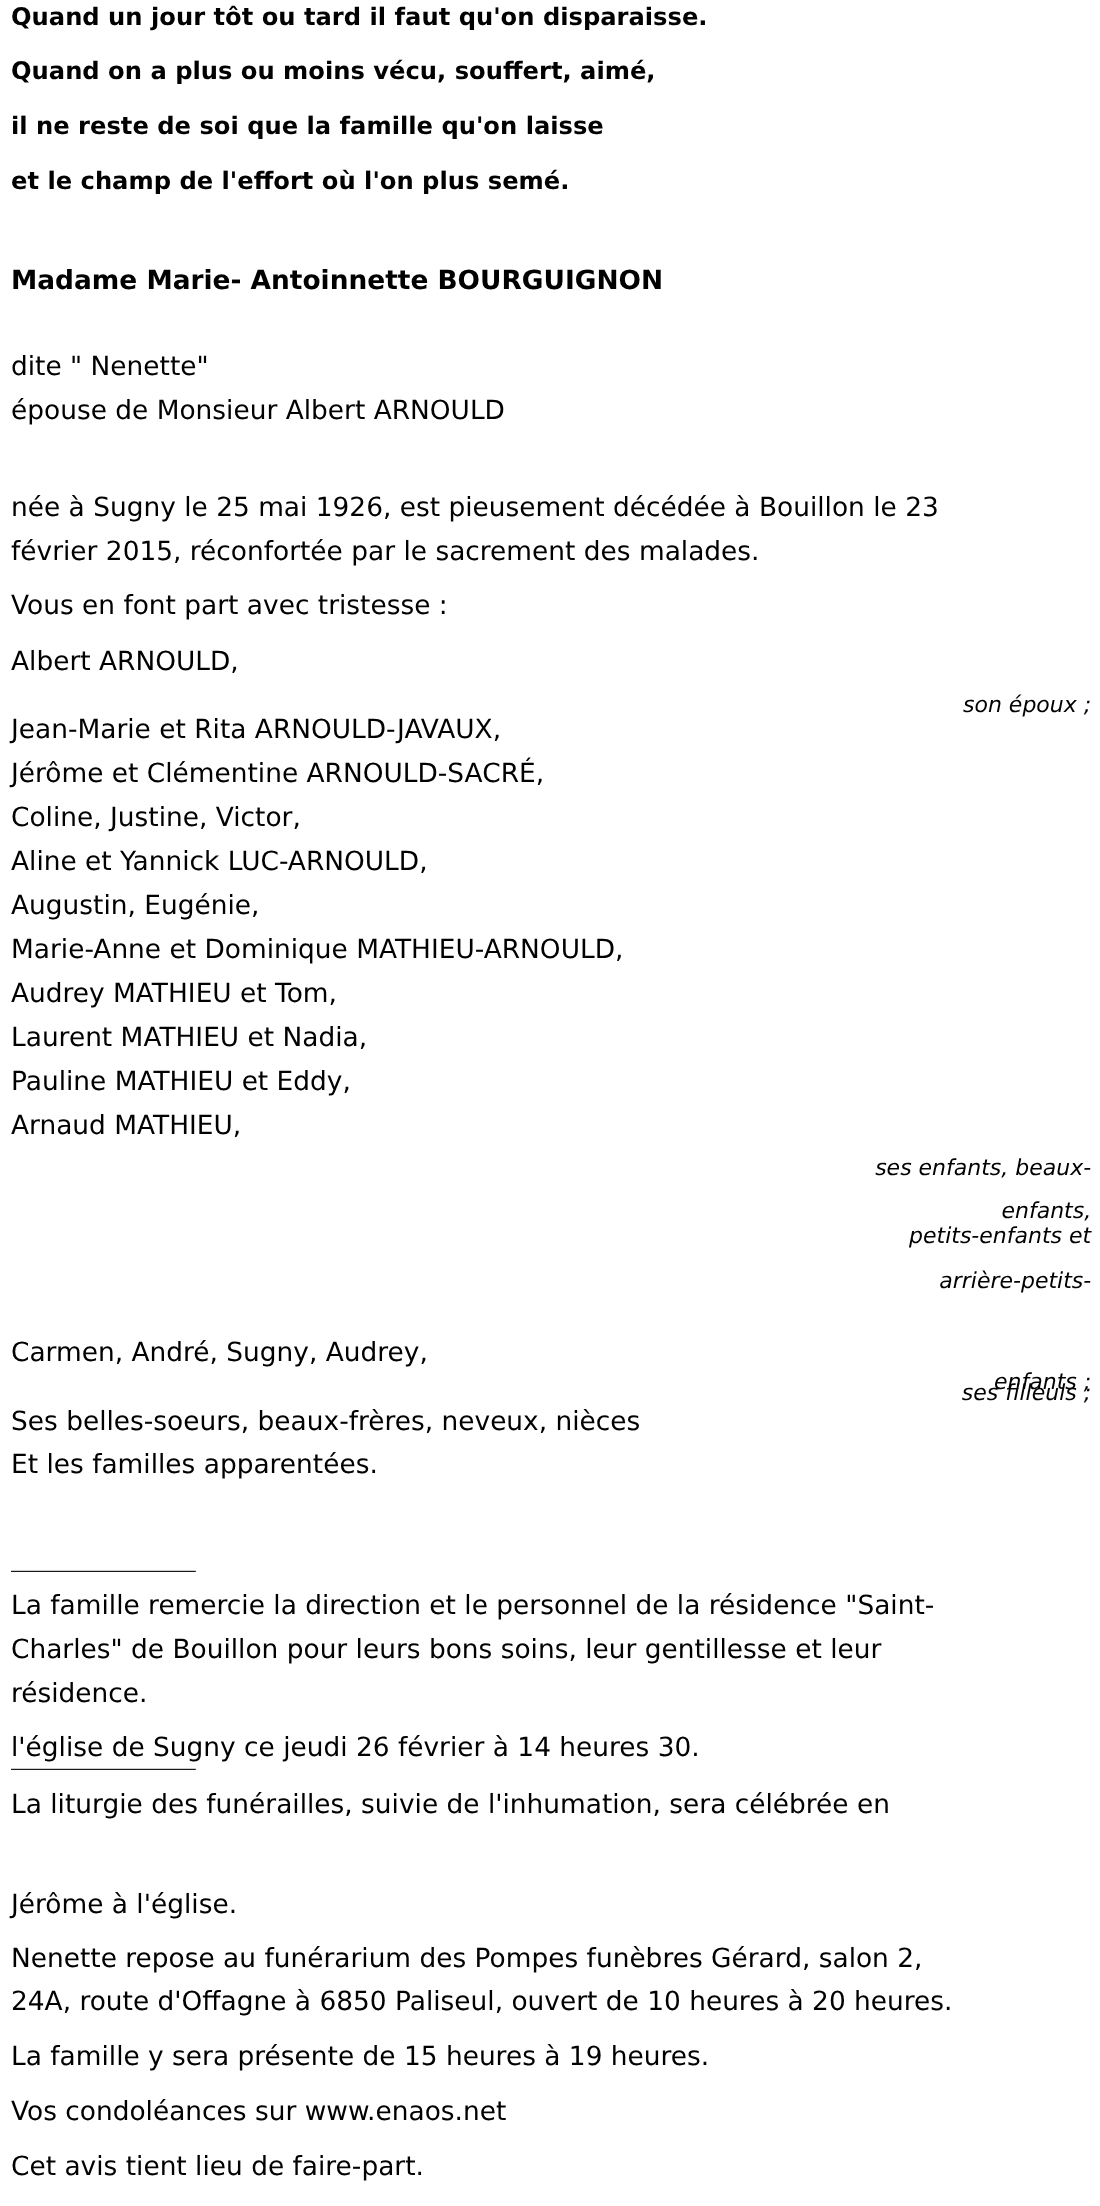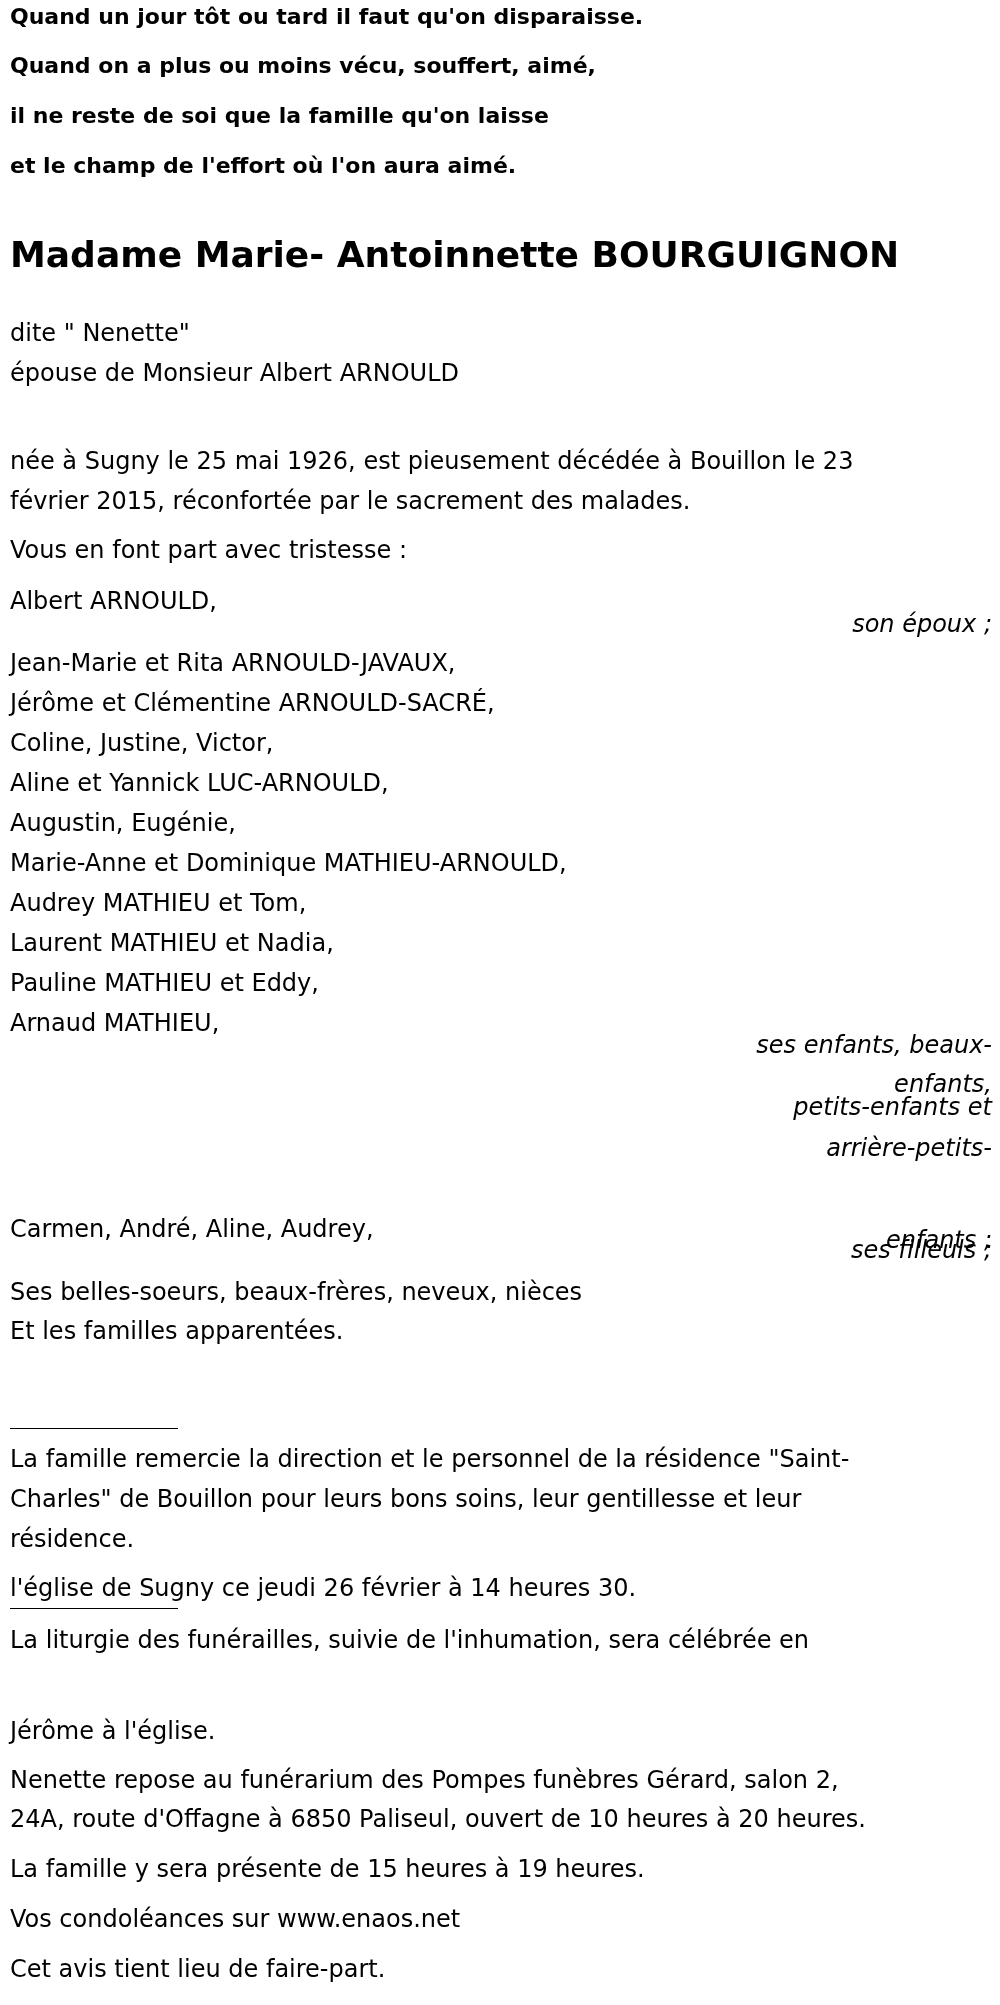--- a/index.html
+++ b/index.html
@@ -1,32 +1,32 @@
 <!DOCTYPE html>
 <html><head>
 <meta charset="utf-8">
 <style>
   html, body { margin: 0; padding: 0; background: #ffffff; }
   body { width: 1000px; height: 2005px; position: relative; overflow: hidden;
          font-family: "DejaVu Sans", sans-serif; color: #000000; }
   .ln { position: absolute; left: 10px; white-space: nowrap; line-height: 40px; height: 40px; font-size: 24px; }
   .poem { font-weight: bold; font-size: 22px; }
-  .title { font-weight: bold; font-size: 36px; line-height: 50px; height: 50px; }
+  .title { font-weight: bold; font-size: 24px; line-height: 50px; height: 50px; }
   .bold { font-weight: normal; }
-  .rt { position: absolute; right: 8px; white-space: nowrap; font-style: italic; line-height: 40px; height: 40px; font-size: 24px; text-align: right; }
+  .rt { position: absolute; right: 8px; white-space: nowrap; font-style: italic; line-height: 40px; height: 40px; font-size: 20px; text-align: right; margin-top: 16px; }
   .sep { position: absolute; left: 10px; width: 168px; height: 0; border-top: 1.5px solid #000; }
 </style>
 </head>
 <body>
 
 <div>
   <div class="ln poem" style="top:-3px">Quand un jour tôt ou tard il faut qu'on disparaisse.</div>
   <div class="ln poem" style="top:46px">Quand on a plus ou moins vécu, souffert, aimé,</div>
   <div class="ln poem" style="top:96px">il ne reste de soi que la famille qu'on laisse</div>
-  <div class="ln poem" style="top:146px">et le champ de l'effort où l'on aura aimé.</div>
+  <div class="ln poem" style="top:146px">et le champ de l'effort où l'on plus semé.</div>
 </div>
 
 <div class="ln title" style="top:230px">Madame Marie- Antoinnette BOURGUIGNON</div>
 
 <div class="ln" style="top:313px">dite " Nenette"</div>
 <div class="ln" style="top:353px">épouse de Monsieur Albert ARNOULD</div>
 
 <div>
   <div class="ln" style="top:441px">née à Sugny le 25 mai 1926, est pieusement décédée à Bouillon le 23</div>
   <div class="ln" style="top:481px">février 2015, réconfortée par le sacrement des malades.</div>
@@ -49,21 +49,21 @@
   <div class="ln" style="top:1003px">Arnaud MATHIEU,</div>
 </div>
 <div>
   <div class="rt" style="top:1025px">ses enfants, beaux-</div>
   <div class="rt" style="top:1064px">enfants,</div>
   <div class="rt" style="top:1087px">petits-enfants et</div>
   <div class="rt" style="top:1128px">arrière-petits-</div>
   <div class="rt" style="top:1220px">enfants ;</div>
 </div>
 
-<div class="ln" style="top:1209px">Carmen, André, Aline, Audrey,</div>
+<div class="ln" style="top:1209px">Carmen, André, Sugny, Audrey,</div>
 <div class="rt" style="top:1230px">ses filleuls ;</div>
 
 <div class="ln" style="top:1272px">Ses belles-soeurs, beaux-frères, neveux, nièces</div>
 <div class="ln" style="top:1311px">Et les familles apparentées.</div>
 
 <div class="sep" style="top:1428px"></div>
 
 <div>
   <div class="ln" style="top:1439px">La famille remercie la direction et le personnel de la résidence "Saint-</div>
   <div class="ln" style="top:1479px">Charles" de Bouillon pour leurs bons soins, leur gentillesse et leur</div>

